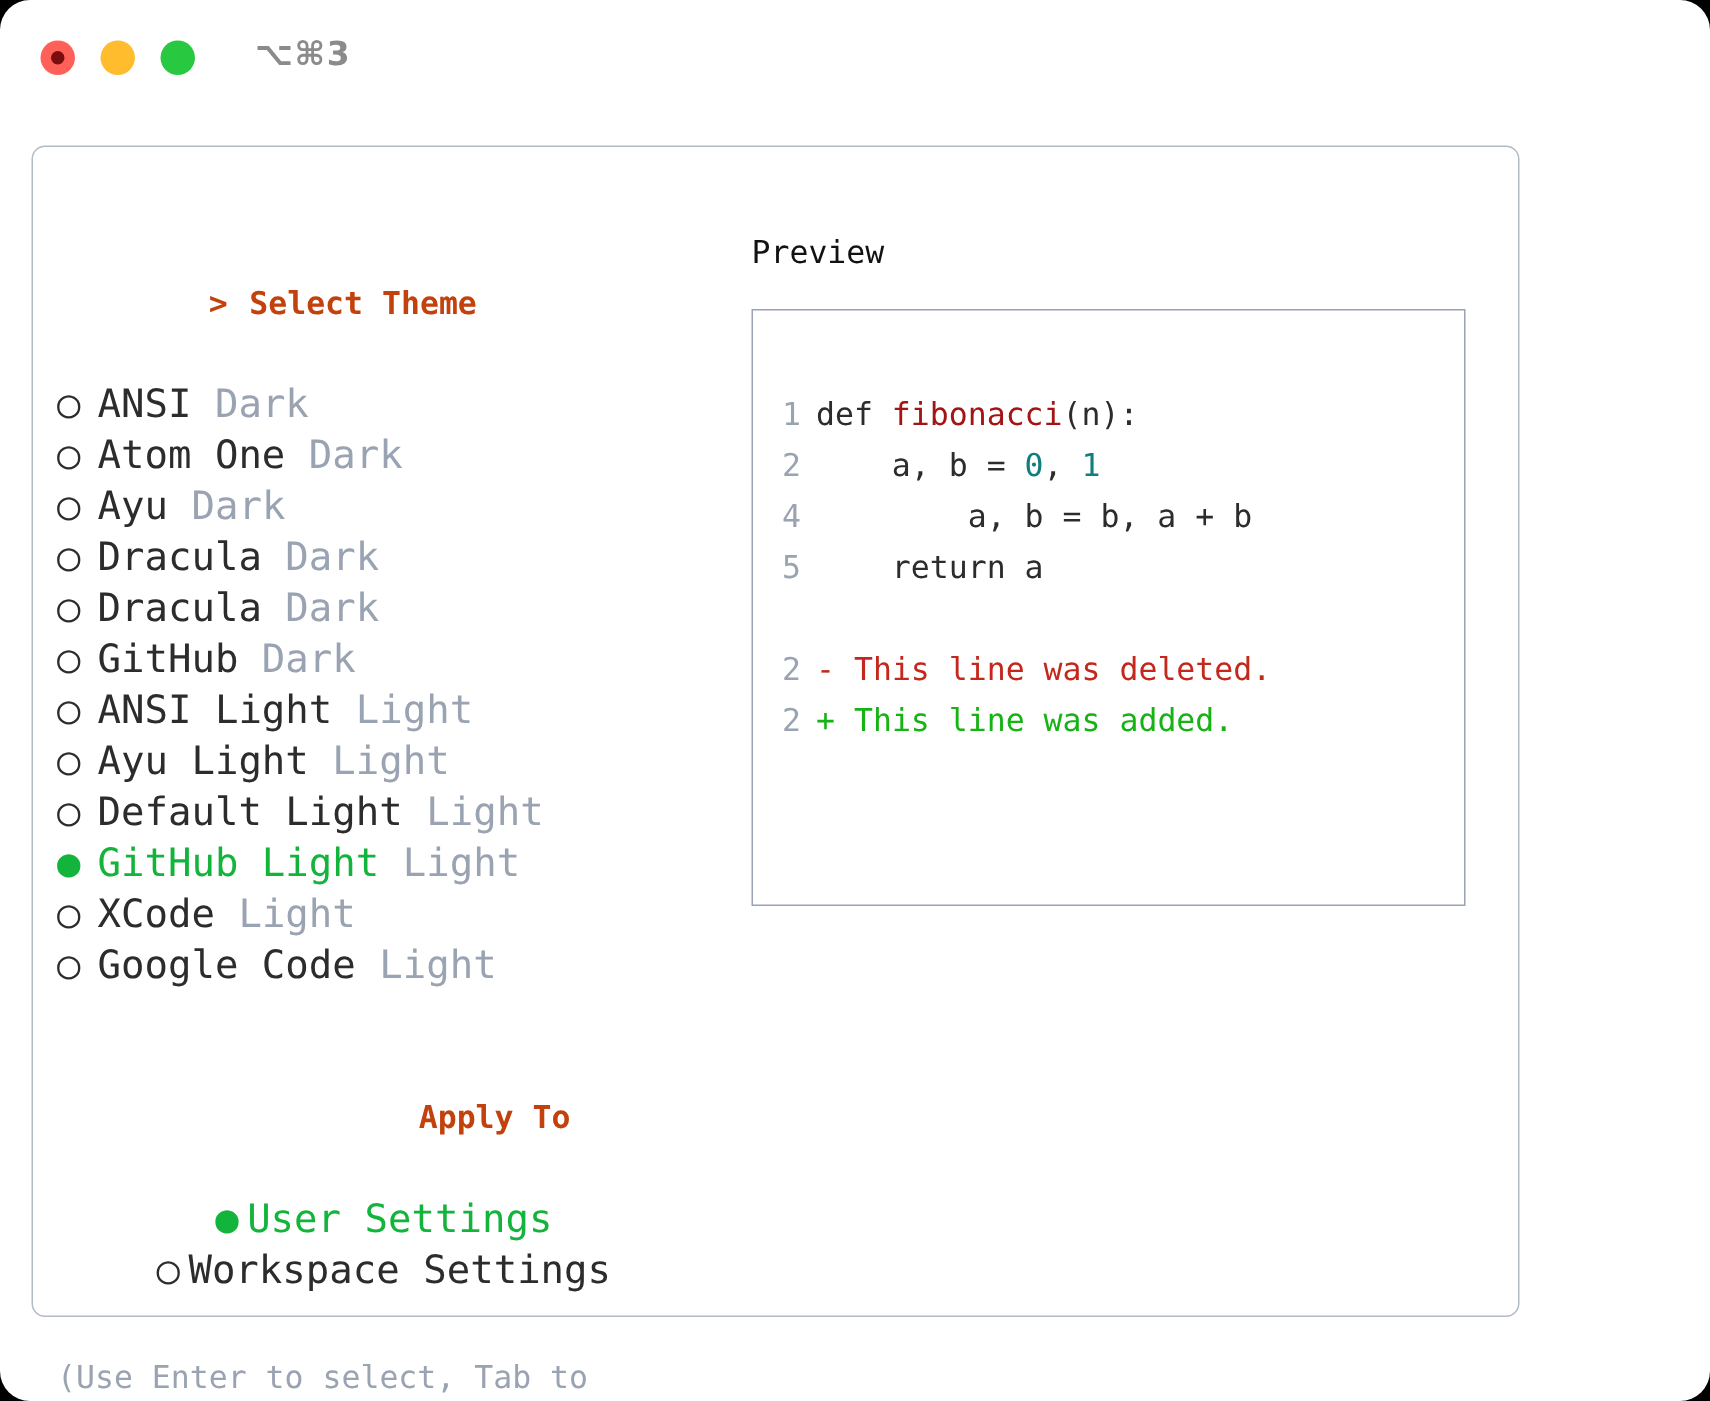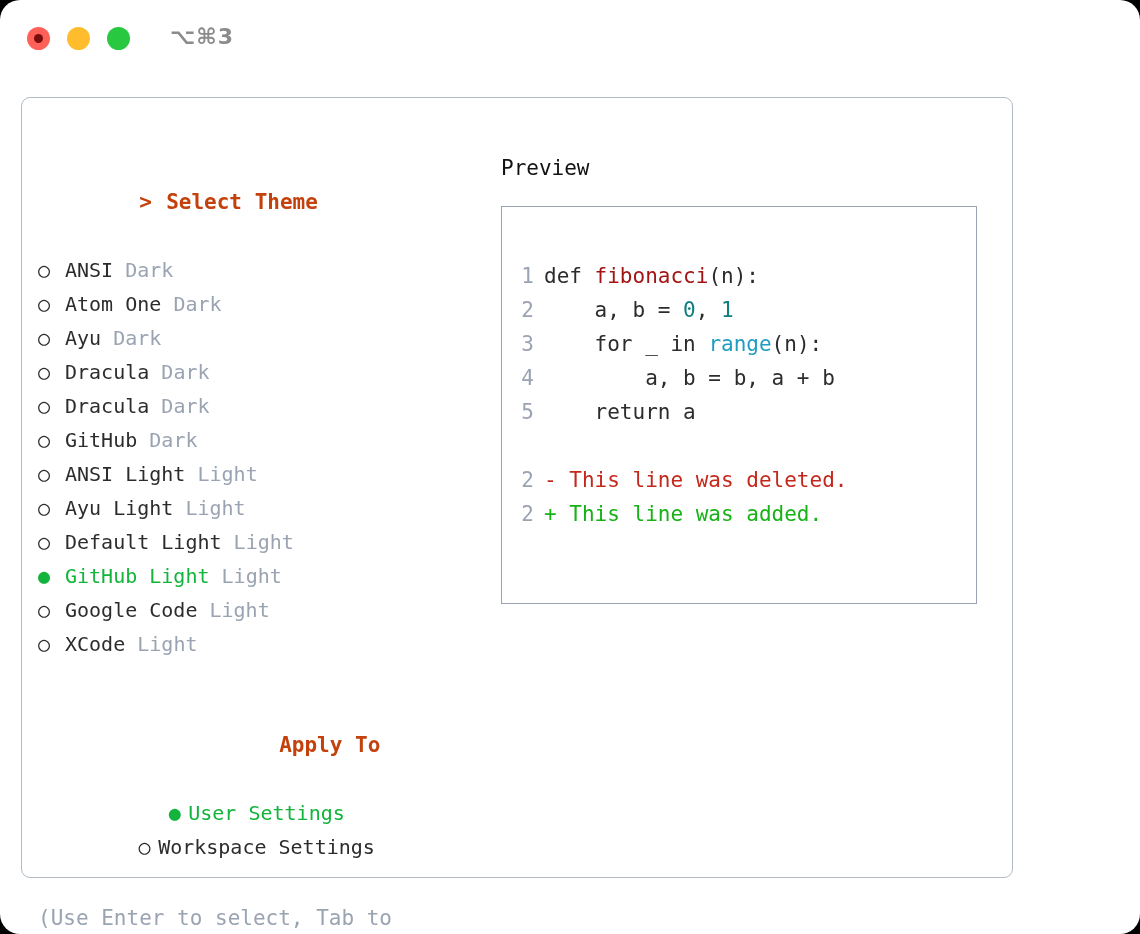--- a/index.html
+++ b/index.html
@@ -84,21 +84,21 @@
   .section-header {
     font-size: 21px;
     font-weight: bold;
     color: #c2410c;
     line-height: 34px;
     white-space: pre;
   }
   .header-caret { display: inline-block; width: 27px; }
 
   .opt-row {
-    font-size: 20px;
+    font-size: 26px;
     line-height: 34px;
     color: #2c2c2c;
     white-space: pre;
   }
   .bullet {
     display: inline-block;
     width: 27px;
     color: #2c2c2c;
   }
   .opt-row.selected .bullet,
@@ -185,22 +185,22 @@
           <div class="opt-row"><span class="bullet">○</span><span class="opt-label">ANSI</span> <span class="opt-cat">Dark</span></div>
           <div class="opt-row"><span class="bullet">○</span><span class="opt-label">Atom One</span> <span class="opt-cat">Dark</span></div>
           <div class="opt-row"><span class="bullet">○</span><span class="opt-label">Ayu</span> <span class="opt-cat">Dark</span></div>
           <div class="opt-row"><span class="bullet">○</span><span class="opt-label">Dracula</span> <span class="opt-cat">Dark</span></div>
           <div class="opt-row"><span class="bullet">○</span><span class="opt-label">Dracula</span> <span class="opt-cat">Dark</span></div>
           <div class="opt-row"><span class="bullet">○</span><span class="opt-label">GitHub</span> <span class="opt-cat">Dark</span></div>
           <div class="opt-row"><span class="bullet">○</span><span class="opt-label">ANSI Light</span> <span class="opt-cat">Light</span></div>
           <div class="opt-row"><span class="bullet">○</span><span class="opt-label">Ayu Light</span> <span class="opt-cat">Light</span></div>
           <div class="opt-row"><span class="bullet">○</span><span class="opt-label">Default Light</span> <span class="opt-cat">Light</span></div>
           <div class="opt-row selected"><span class="bullet">●</span><span class="opt-label">GitHub Light</span> <span class="opt-cat">Light</span></div>
+          <div class="opt-row"><span class="bullet">○</span><span class="opt-label">XCode</span> <span class="opt-cat">Light</span></div>
           <div class="opt-row"><span class="bullet">○</span><span class="opt-label">Google Code</span> <span class="opt-cat">Light</span></div>
-          <div class="opt-row"><span class="bullet">○</span><span class="opt-label">XCode</span> <span class="opt-cat">Light</span></div>
         </div>
 
       <div id="applyto-block">
         <div class="section-header">
           <span class="header-caret"> </span><span>Apply To</span>
         </div>
         <div id="applyto-list">
             <div class="opt-row selected"><span class="bullet">●</span><span class="opt-label">User Settings</span></div>
             <div class="opt-row"><span class="bullet">○</span><span class="opt-label">Workspace Settings</span></div>
           </div>
@@ -209,21 +209,20 @@
       <div id="hint">(Use Enter to select, Tab to change focus)</div>
     </div>
 
     <div id="right-col">
       <div id="preview-title">Preview</div>
 
       <div id="preview-box">
         <div id="code-block">
             <div class="code-line"><span class="lnum">1</span><span>def </span><span class="tok-fn">fibonacci</span><span>(n):</span></div>
             <div class="code-line"><span class="lnum">2</span><span>    a, b = </span><span class="tok-num">0</span><span>, </span><span class="tok-num">1</span></div>
-            <div class="code-line"><span class="lnum">3</span><span>    for _ in </span><span class="tok-call">range</span><span>(n):</span></div>
             <div class="code-line"><span class="lnum">4</span><span>        a, b = b, a + b</span></div>
             <div class="code-line"><span class="lnum">5</span><span>    return a</span></div>
           </div>
         <div class="diff-gap"></div>
         <div id="diff-block">
             <div class="code-line"><span class="lnum">2</span><span class="diff-del">-</span><span class="diff-del"> This line was deleted.</span></div>
             <div class="code-line"><span class="lnum">2</span><span class="diff-add">+</span><span class="diff-add"> This line was added.</span></div>
           </div>
       </div>
     </div>

